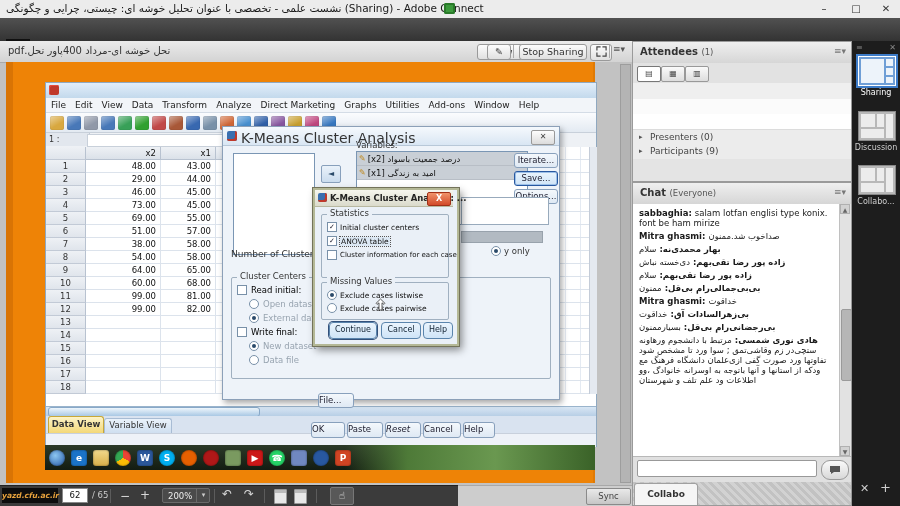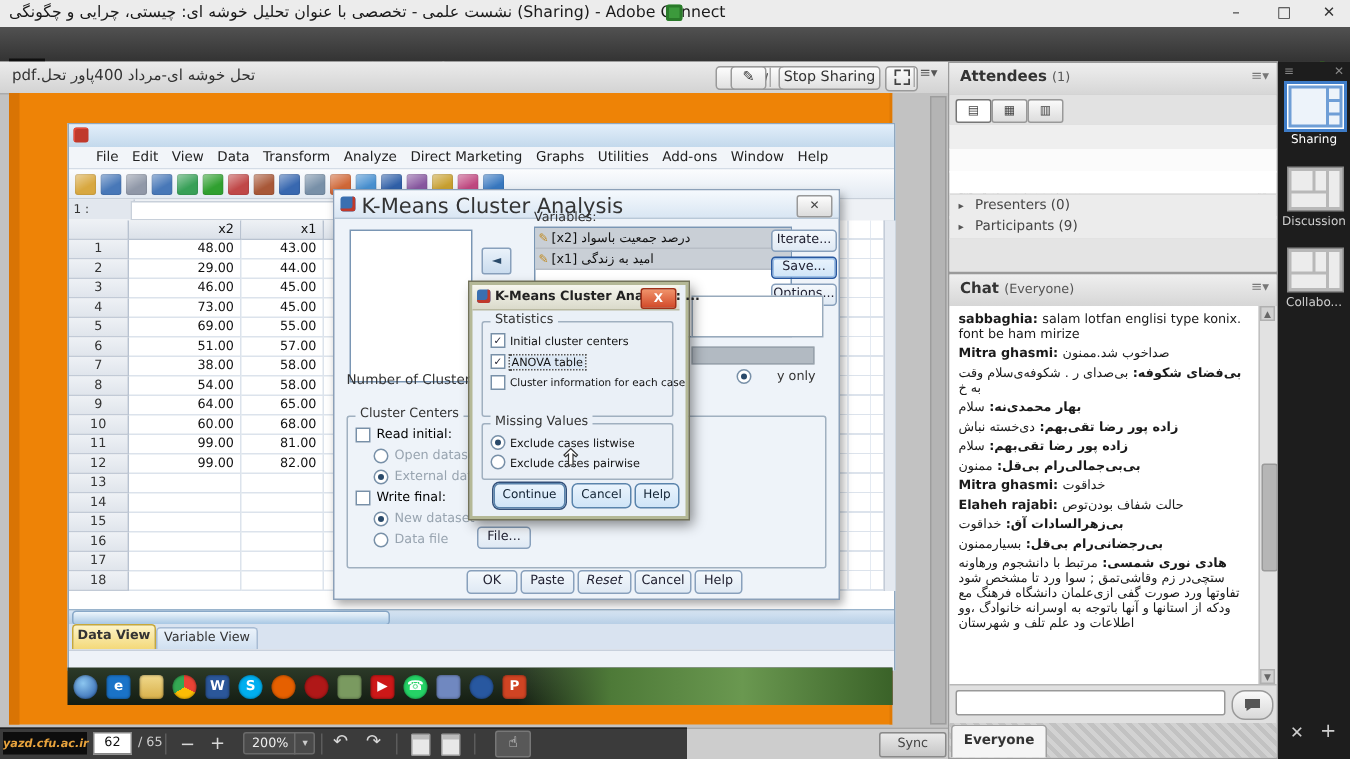--- a/index.html
+++ b/index.html
@@ -43,21 +43,21 @@
   
   #slide{left:6px;top:62px;width:589px;height:421px;background:#ee8306;box-shadow:inset 7px 0 0 #d97404, inset -2px 0 0 #e07a04;}
   #slide-gutter{left:595px;top:62px;width:37px;height:421px;background:#c2c2c2;}
   #gutter-sb{left:620px;top:64px;width:9px;height:417px;background:#b4b4b4;border:1px solid #9d9d9d;}
 
   
   #spss{left:45px;top:82px;width:550px;height:363px;background:#fff;border:1px solid #8fa8c0;}
   #sp-title{left:0;top:0;width:550px;height:15px;background:linear-gradient(#e2eefa,#c3d9ec);border-bottom:1px solid #9ab4cc;}
   #sp-ico{left:3px;top:2px;width:10px;height:10px;background:#c0392b;border-radius:2px;box-shadow:inset 1px 1px 0 #e74c3c;}
   #sp-title-text{left:17px;top:2px;font-size:8.5px;color:#1c3048;white-space:nowrap;}
-  #sp-menus{left:0;top:15px;width:550px;height:15px;background:#f2f5f9;border-bottom:1px solid #d4dce6;display:flex;align-items:center;gap:9px;padding-left:18px;box-sizing:border-box;}
+  #sp-menus{left:0;top:15px;width:550px;height:15px;background:#f2f5f9;border-bottom:1px solid #d4dce6;display:flex;align-items:center;gap:9px;padding-left:5px;box-sizing:border-box;}
   .sp-mi{font-size:9px;color:#222;white-space:nowrap;}
   #sp-tools{left:0;top:30px;width:550px;height:20px;background:linear-gradient(#fbfcfe,#e3eaf2);border-bottom:1px solid #c8d0da;display:flex;align-items:center;gap:3px;padding-left:4px;box-sizing:border-box;}
   .sp-ti{width:14px;height:14px;border-radius:2px;box-shadow:inset 0 0 1px #0006;}
   #sp-cellref{left:0;top:50px;width:550px;height:14px;background:#eef1f5;border-bottom:1px solid #ccd4de;}
   #cellref-box{left:0;top:50px;width:40px;height:13px;background:#e2e7ee;border-right:1px solid #c2cad6;font-size:8px;color:#333;padding-left:3px;line-height:13px;}
   #cellref-field{left:41px;top:51px;width:310px;height:11px;background:#fff;border:1px solid #c8d0da;}
 
   #grid{left:0;top:64px;width:543px;height:247px;background:#fff;}
   .grow{display:flex;height:13px;}
   .gc{box-sizing:border-box;border-right:1px solid #dce3ec;border-bottom:1px solid #dce3ec;font-size:8.5px;line-height:12px;overflow:hidden;white-space:nowrap;}
@@ -90,33 +90,33 @@
   #k-vars{left:133px;top:24px;width:170px;height:72px;background:#fff;border:1px solid #7a96b4;}
   .kvar{display:flex;align-items:center;height:13px;background:#c9cfd6;border-bottom:1px solid #b8bec6;font-size:8.5px;color:#111;padding-left:2px;}
   .kvar .pen{color:#c08a20;font-size:8px;margin-right:2px;}
   .kbtn{background:linear-gradient(#f4f8fc,#dfe9f4);border:1px solid #88a0bc;border-radius:3px;font-size:8.5px;color:#223;text-align:center;line-height:13px;height:13px;}
   #k-iterate{left:291px;top:26px;width:42px;}
   #k-save{left:291px;top:44px;width:42px;border-color:#2858a0;box-shadow:inset 0 0 0 1px #9cc0e8;background:linear-gradient(#eaf4fd,#cfe4f7);}
   #k-options{left:291px;top:62px;width:42px;}
   #k-numclust{left:8px;top:122px;font-size:9px;color:#333;}
   #k-labelbox{left:238px;top:70px;width:86px;height:26px;background:#fff;border:1px solid #98aabc;}
   #k-greybar{left:238px;top:104px;width:80px;height:10px;background:#b2bac2;border:1px solid #98a2ac;}
-  #k-method-frag{left:268px;top:119px;font-size:8.5px;color:#333;display:flex;align-items:center;gap:17px;}
+  #k-method-frag{left:268px;top:119px;font-size:8.5px;color:#333;display:flex;align-items:center;gap:3px;}
   .grp{border:1px solid #a0b0c0;border-radius:2px;}
   .grp-lab{position:absolute;font-size:8.5px;color:#333;background:#eef3f9;padding:0 3px;}
   #k-centers{left:8px;top:150px;width:318px;height:100px;}
   #k-centers-lab{left:14px;top:144px;}
   .krow{position:absolute;display:flex;align-items:center;gap:4px;font-size:8.5px;}
   .dis{color:#98a4b0;}
   .cb{width:8px;height:8px;background:#fff;border:1px solid #7890a8;font-size:7px;line-height:8px;text-align:center;color:#223;flex:none;}
   .rb{width:8px;height:8px;background:#fff;border:1px solid #7890a8;border-radius:50%;flex:none;position:relative;}
   .rb.on:after{content:"";position:absolute;left:2px;top:2px;width:4px;height:4px;border-radius:50%;background:#2a4a6a;}
   #k-combo{left:95px;top:168px;width:72px;height:12px;background:#dfe3e8;border:1px solid #a8b2bc;}
   #k-file{left:95px;top:224px;width:34px;height:13px;}
-  .kfbtn{position:absolute;background:linear-gradient(#f4f8fc,#dfe9f4);border:1px solid #88a0bc;border-radius:3px;font-size:8.5px;color:#223;text-align:center;line-height:13px;height:14px;}
+  .kfbtn{position:absolute;background:linear-gradient(#f4f8fc,#dfe9f4);border:1px solid #88a0bc;border-radius:3px;font-size:8.5px;color:#223;line-height:13px;height:14px;margin-top:42px;}
   #kb-ok{left:88px;top:253px;width:32px;}
   #kb-paste{left:124px;top:253px;width:34px;}
   #kb-reset{left:162px;top:253px;width:34px;font-style:italic;}
   #kb-cancel{left:200px;top:253px;width:36px;}
   #kb-help{left:240px;top:253px;width:30px;}
 
   
   #odlg{left:313px;top:188px;width:142px;height:154px;background:#eaf0f7;border:2px solid #b4b896;outline:1px solid #73735a;box-shadow:3px 4px 8px rgba(0,0,0,.45);z-index:10;}
   #odlg-title{left:0;top:0;width:138px;height:16px;background:linear-gradient(#f6f6ee,#dadacB);background:linear-gradient(#f6f6ee,#dadacb);border-bottom:1px solid #b8b8a0;}
   #odlg-ico{left:3px;top:3px;width:9px;height:9px;background:#3a6fb0;border-radius:2px;box-shadow:inset -2px -2px 0 #c0392b;}
@@ -660,46 +660,44 @@
 
   <div class="abs" id="chat">
     <div class="pod-head">
       <span class="pod-title"><span>Chat</span> <span class="pod-sub">(Everyone)</span></span>
       <span class="pod-opts"><span>≡</span><span>▾</span></span>
     </div>
     <div class="abs" id="chat-body">
       <div id="chat-messages">
           <div class="msg"><span class="mname">sabbaghia: </span>salam lotfan englisi type konix. font be ham mirize</div>
           <div class="msg"><span class="mname">Mitra ghasmi: </span>صداخوب شد.ممنون</div>
-          <div class="msg rtl"><span class="mname">بی‌فضای شکوفه: </span>بی‌صدای ر . شکوفه‌ی‌سلام وقت به خ</div>
           <div class="msg rtl"><span class="mname">بهار محمدی‌نه: </span>سلام</div>
           <div class="msg rtl"><span class="mname">زاده پور رضا تقی‌بهم: </span>دی‌خسته نباش</div>
           <div class="msg rtl"><span class="mname">زاده پور رضا تقی‌بهم: </span>سلام</div>
           <div class="msg rtl"><span class="mname">بی‌بی‌جمالی‌رام بی‌قل: </span>ممنون</div>
           <div class="msg"><span class="mname">Mitra ghasmi: </span>خداقوت</div>
-          <div class="msg"><span class="mname">Elaheh rajabi: </span>حالت شفاف بودن‌توص</div>
           <div class="msg rtl"><span class="mname">بی‌زهرالسادات آق: </span>خداقوت</div>
           <div class="msg rtl"><span class="mname">بی‌رجضانی‌رام بی‌قل: </span>بسیارممنون</div>
           <div class="msg rtl"><span class="mname">هادی نوری شمسی: </span>مرتبط با دانشجوم ورهاونه ستچی‌در زم وقاشی‌تمق ; سوا ورد تا مشخص شود تفاوتها ورد صورت گفی ازی‌علمان دانشگاه فرهنگ مع ودکه از استانها و آنها باتوجه به اوسرانه خانوادگ ،وو اطلاعات ود علم تلف و شهرستان</div>
         </div>
     </div>
     <div class="abs" id="chat-scroll">
       <span class="scr-arrow" style="top:0">▲</span>
       <span class="scr-arrow" style="bottom:0">▼</span>
       <span id="chat-thumb"></span>
     </div>
     <div class="abs" id="chat-inputrow"></div>
     <input class="abs" id="chat-input" value="" style="">
     <div class="abs" id="chat-send">
       <svg width="12" height="10" viewBox="0 0 12 10">
           <path d="M1 1h10v6H5L2 9V7H1z" fill="#555"></path>
         </svg>
     </div>
     <div class="abs hatch" id="chat-tabs"></div>
-    <div class="abs" id="tab-everyone">Everyone</div>
+    <div class="abs" id="tab-everyone">Collabo</div>
   </div>
 
   <div class="abs" id="layoutsbar">
     <div class="abs" id="lb-top">
       <span style="position:absolute;left:4px;top:2px">≡</span>
       <span style="position:absolute;right:4px;top:2px">✕</span>
     </div>
     <div class="thumb" id="thumb-sharing">
       <span class="tm-big"></span>
         <span class="tm-c1"></span>

